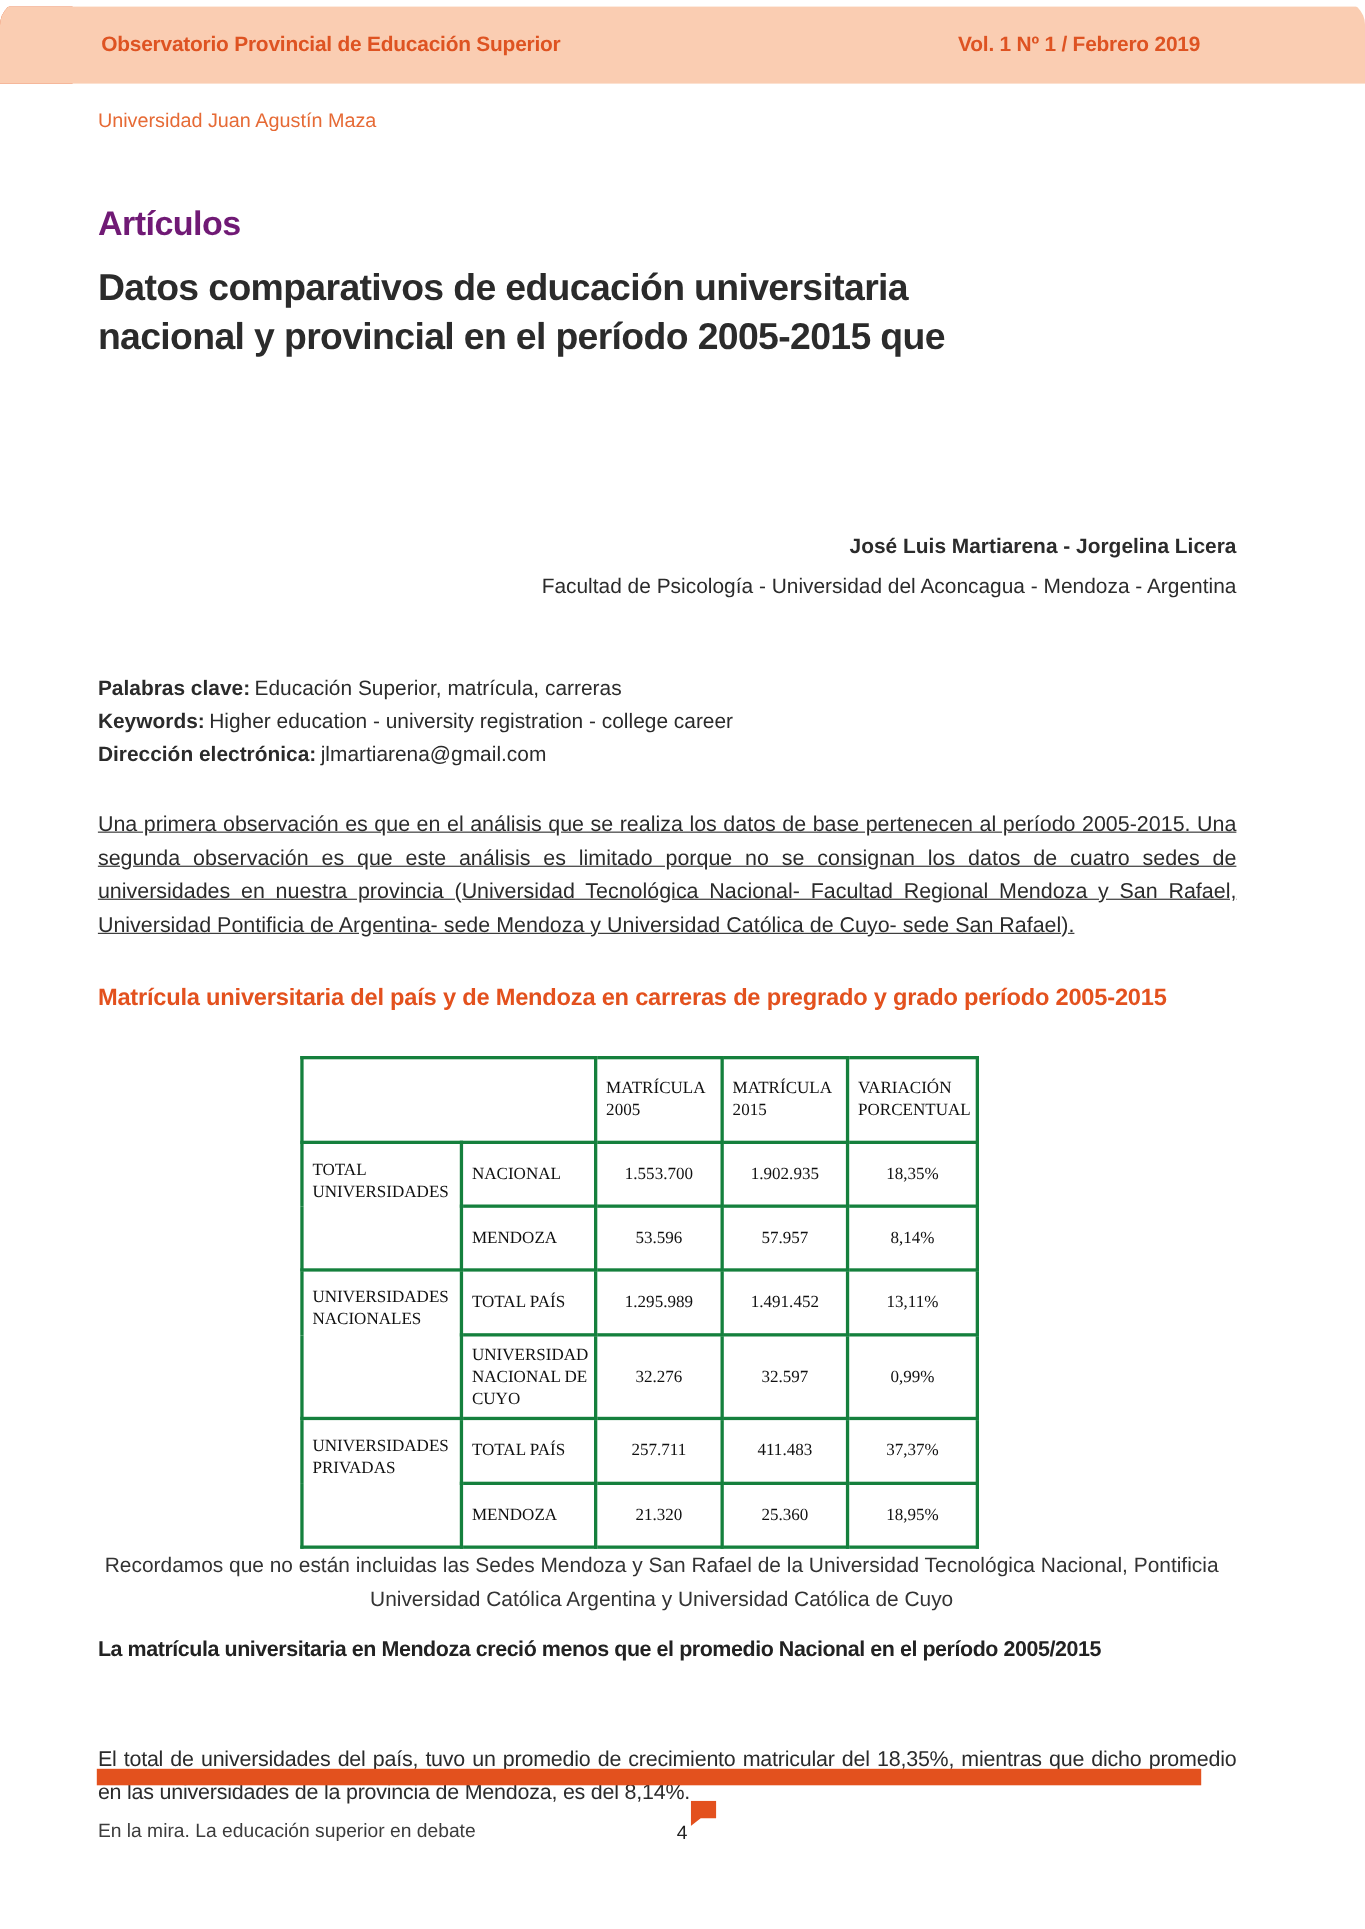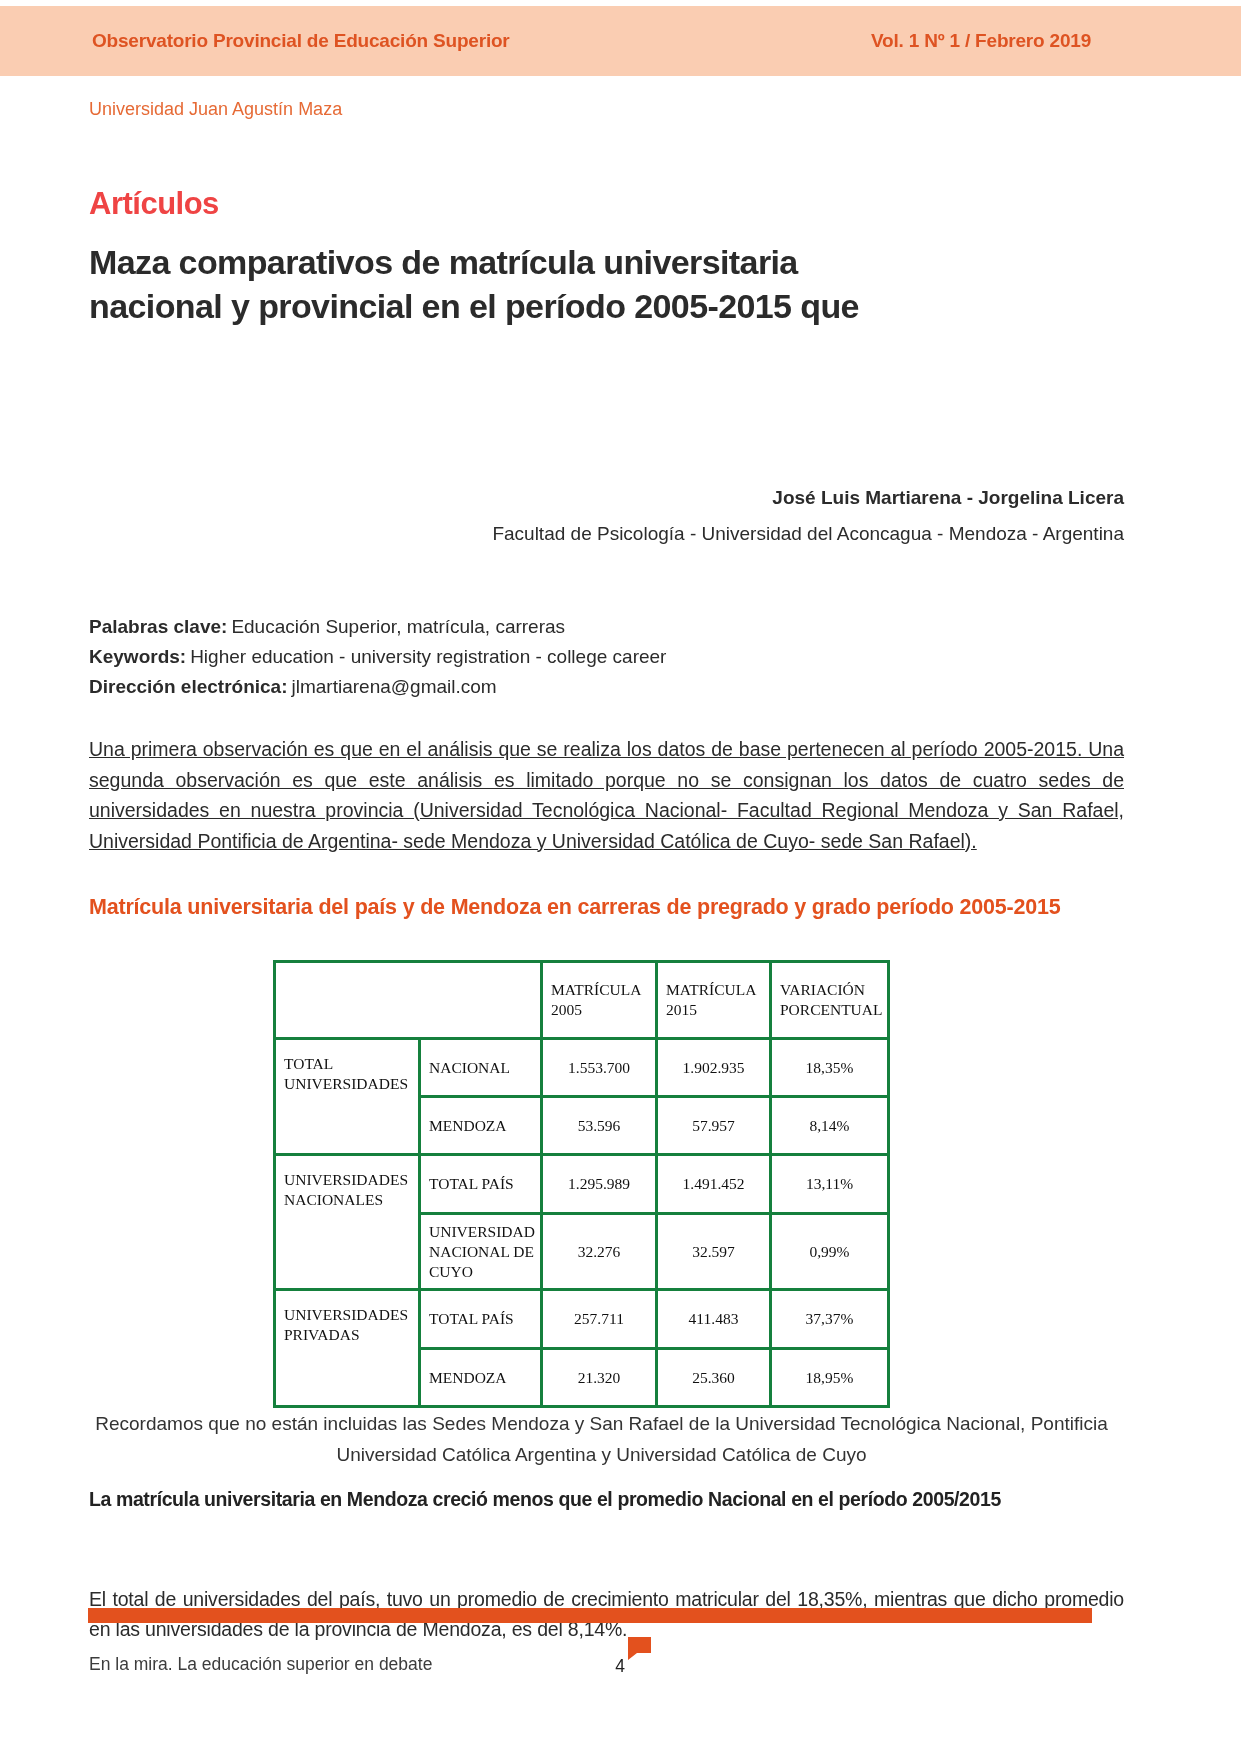--- a/index.html
+++ b/index.html
@@ -3,20 +3,21 @@
 <meta charset="utf-8">
 <style>
   html,body{margin:0;padding:0;background:#ffffff;}
   .page{
     position:relative;
     width:1241px;height:1754px;
     background:#ffffff;
     font-family:"Liberation Sans", sans-serif;
     color:#2d2d2d;
     overflow:hidden;
+    border-radius:23px;
   }
   
   .band{
     position:absolute;left:0;top:6px;width:1241px;height:70px;
     background:#FACDB2;
     display:flex;align-items:center;justify-content:space-between;
     box-sizing:border-box;padding:0 150px 0 92px;
   }
   .band-square{
     position:absolute;left:0;top:6px;width:66px;height:70px;
@@ -25,21 +26,21 @@
   .band-title,.band-issue{
     font-weight:bold;font-size:19px;color:#DE5322;letter-spacing:-0.2px;
   }
   .university{
     position:absolute;left:89px;top:99px;
     font-size:18px;color:#E66A35;
   }
   
   .articulos{
     position:absolute;left:89px;top:186px;
-    font-size:31px;font-weight:bold;color:#ef4444;letter-spacing:-0.5px;
+    font-size:31px;font-weight:bold;color:#701a75;letter-spacing:-0.5px;
   }
   .title{
     position:absolute;left:89px;top:240px;width:1040px;
     font-size:34px;font-weight:bold;color:#2b2b2b;
     line-height:44px;letter-spacing:-0.6px;
   }
   .authors-block{
     position:absolute;right:117px;top:480px;text-align:right;line-height:36px;
   }
   .authors{font-size:19px;font-weight:bold;color:#2b2b2b;}
@@ -119,21 +120,21 @@
 
   <div class="band-square"></div>
   <div class="band">
     <span class="band-title">Observatorio Provincial de Educación Superior</span>
     <span class="band-issue">Vol. 1 Nº 1 / Febrero 2019</span>
   </div>
   <div class="university">Universidad Juan Agustín Maza</div>
 
   <div class="articulos">Artículos</div>
   <div class="title">
-    <div>Maza comparativos de matrícula universitaria</div>
+    <div>Datos comparativos de educación universitaria</div>
     <div>nacional y provincial en el período 2005-2015 que</div>
   </div>
 
   <div class="authors-block">
     <div class="authors">José Luis Martiarena - Jorgelina Licera</div>
     <div class="affiliation">Facultad de Psicología - Universidad del Aconcagua - Mendoza - Argentina</div>
   </div>
 
   <div class="meta">
     <div><b>Palabras clave:</b><span class="v">Educación Superior, matrícula, carreras</span></div>

